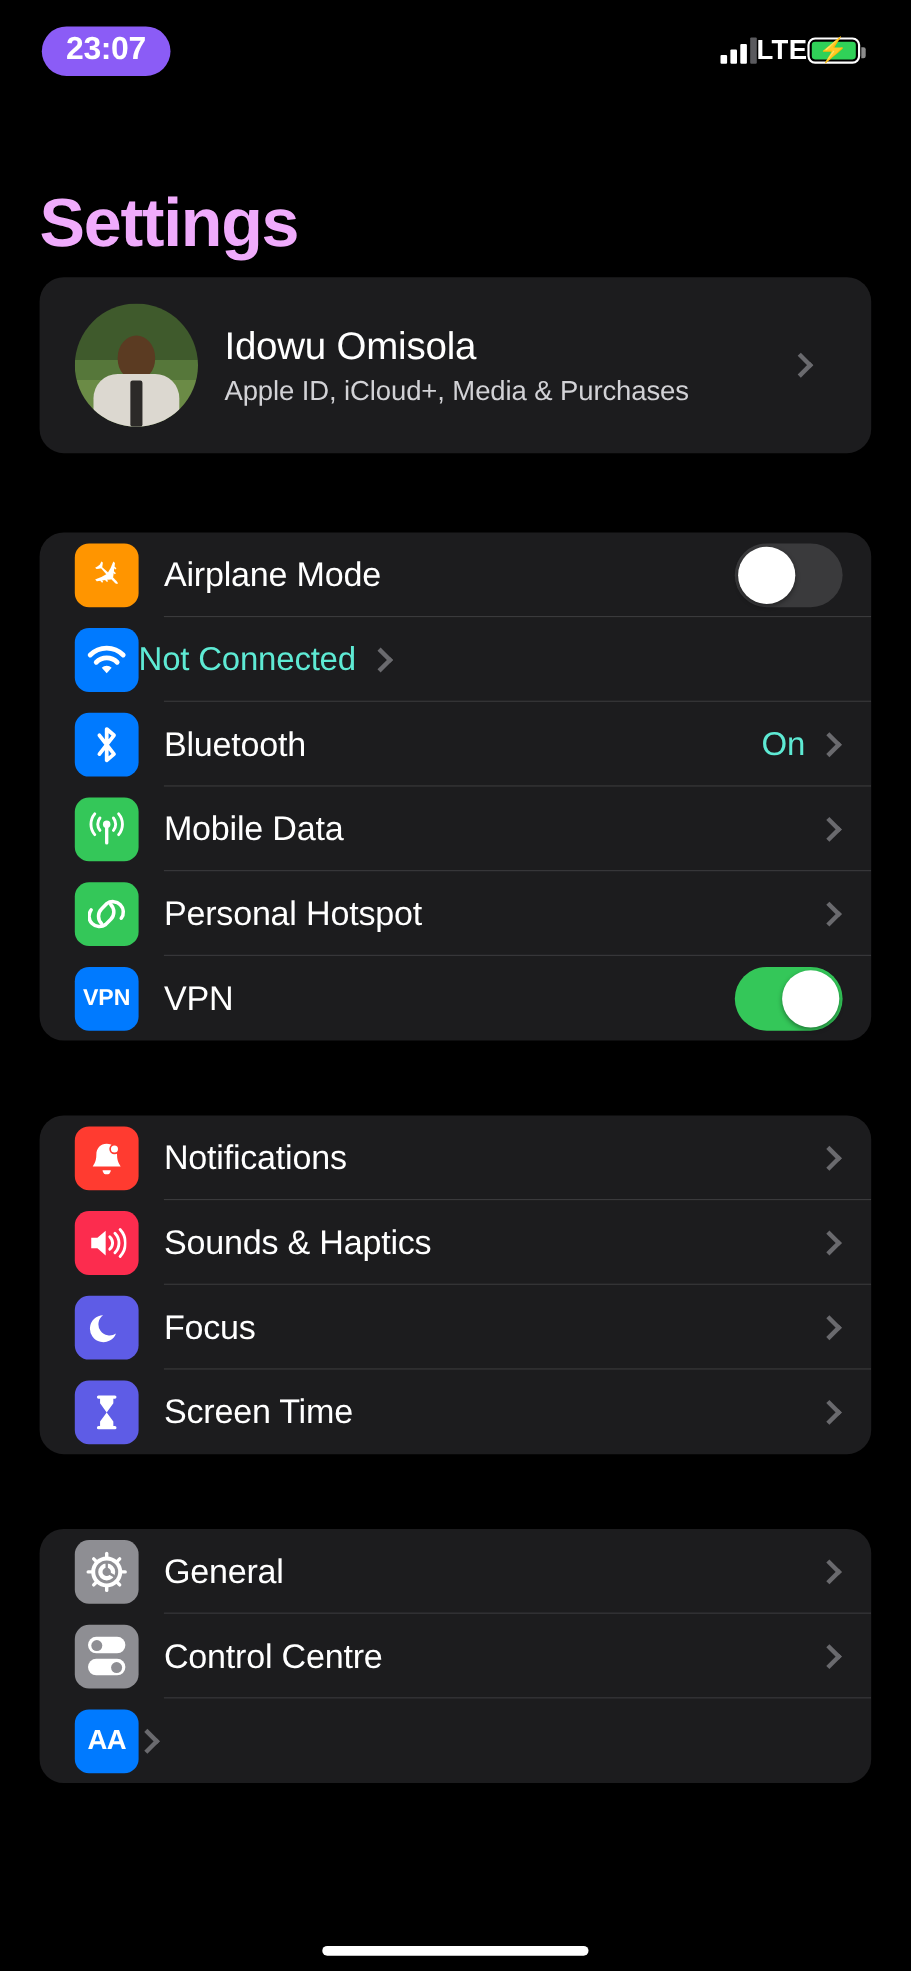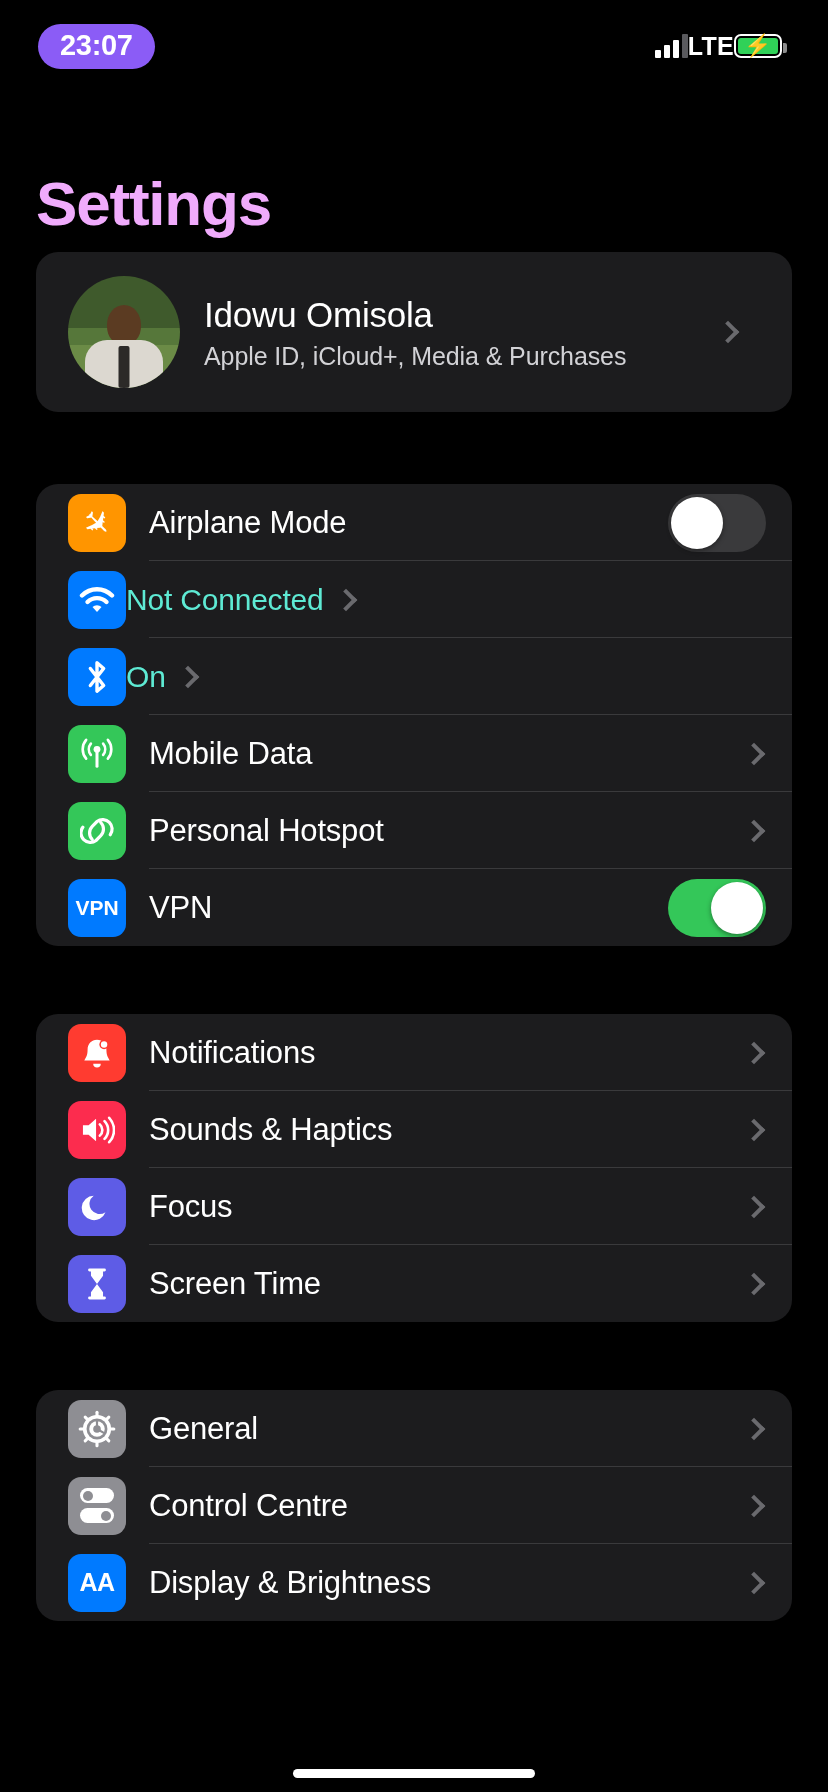--- a/index.html
+++ b/index.html
@@ -214,20 +214,21 @@
         <div class="chev"></div>
         <div class="sep"></div>
       </div>
 
       <div class="row">
         <div class="icon" style="background:#007aff">
           <svg width="26" height="38" viewBox="0 0 26 40">
             <path d="M6 11 L20 29 L13 35 L13 5 L20 11 L6 29" stroke="#fff" stroke-width="3.6" fill="none" stroke-linejoin="round" stroke-linecap="round"></path>
           </svg>
         </div>
+        <div class="row-label">Bluetooth</div>
         <div class="row-value">On</div>
         <div class="chev"></div>
         <div class="sep"></div>
       </div>
 
       <div class="row">
         <div class="icon" style="background:#34c759">
           <svg width="38" height="34" viewBox="0 0 40 36">
             <circle cx="20" cy="13" r="3.6" fill="#fff"></circle>
             <path d="M20 16 L20 31" stroke="#fff" stroke-width="3.2" stroke-linecap="round"></path>
@@ -365,21 +366,20 @@
         </div>
         <div class="row-label">Control Centre</div>
         <div class="chev"></div>
         <div class="sep"></div>
       </div>
 
       <div class="row">
         <div class="icon" style="background:#007aff">
           <span class="g-aa">AA</span>
         </div>
-        <div class="row-label">Display &amp; Brightness</div>
         <div class="chev"></div>
 
       </div>
 
     </div>
 
   </div>
 
   <div class="home-indicator"></div>
 

